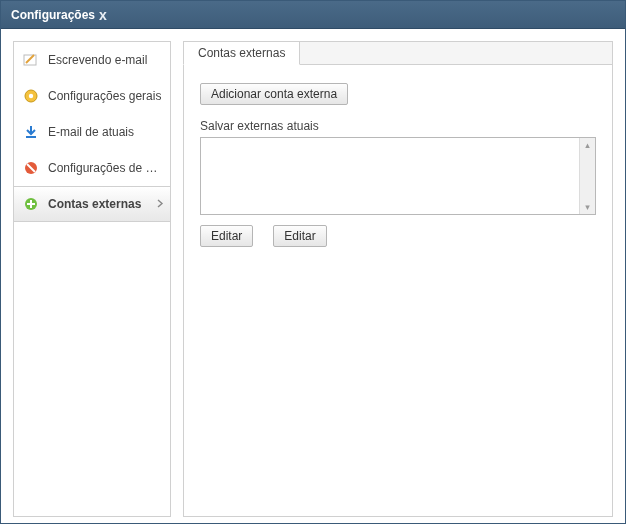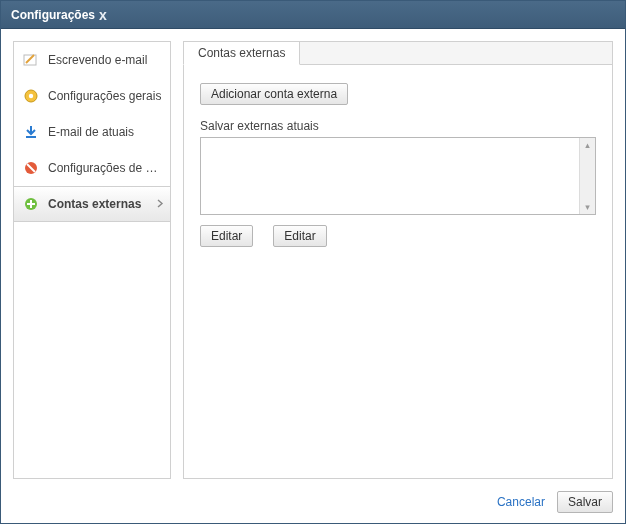--- a/index.html
+++ b/index.html
@@ -267,18 +267,14 @@
 
         <div class="row-buttons">
           <button class="std">Editar</button>
           <button class="std">Editar</button>
         </div>
       </div>
     </div>
 
   </div>
 
-  <div class="footer">
-    <a class="cancel">Cancelar</a>
-    <button class="std">Salvar</button>
-  </div>
 
 </div>
 
 </body></html>

